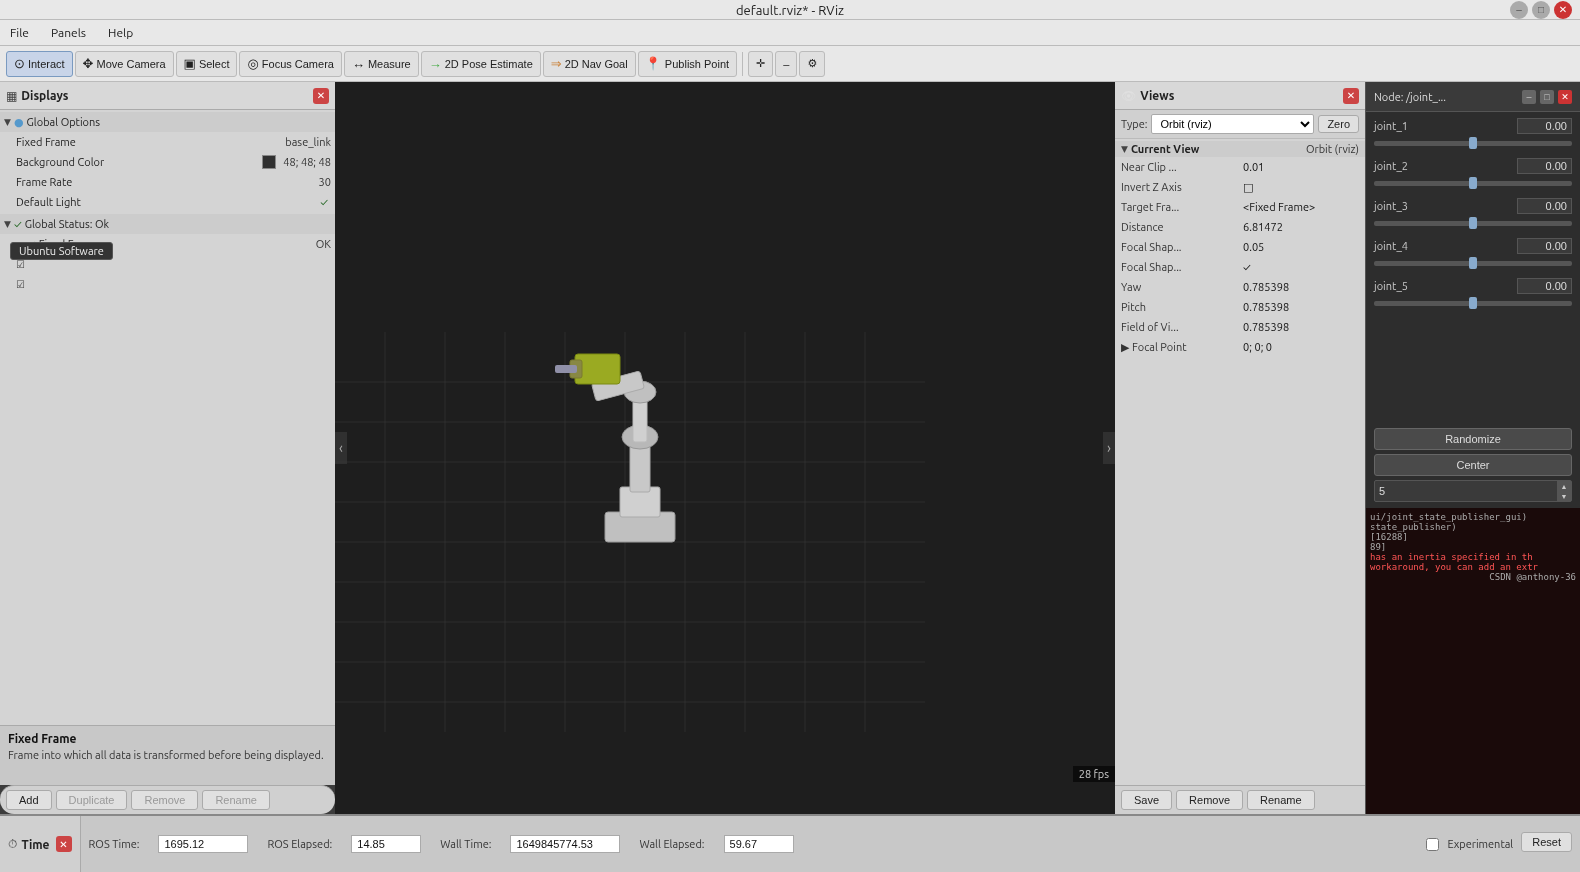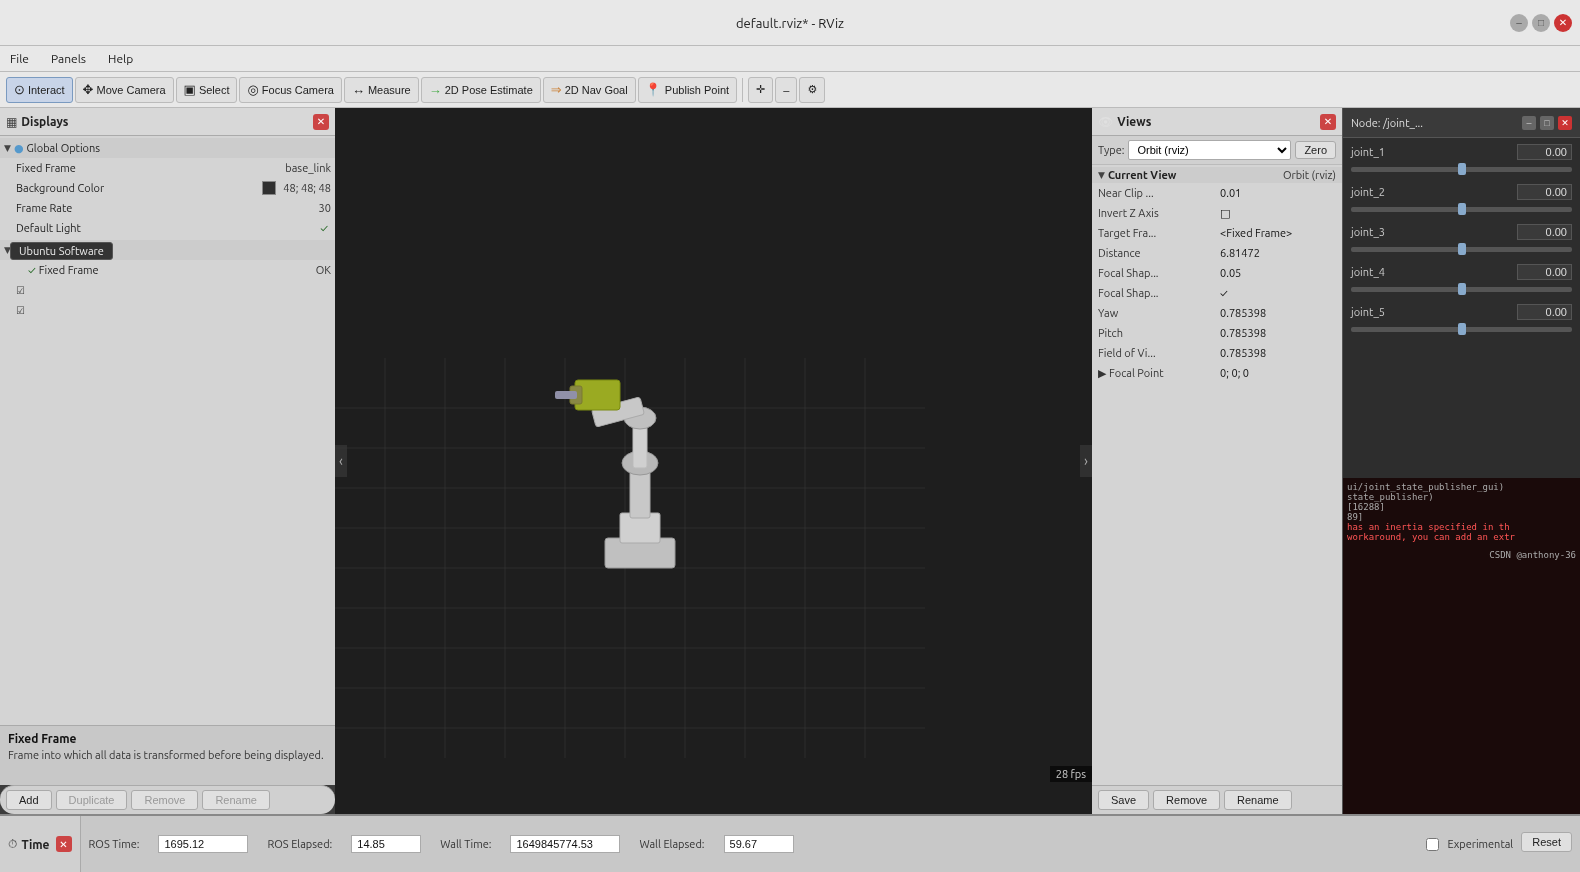--- a/index.html
+++ b/index.html
@@ -12,21 +12,21 @@
       height: 872px;
       overflow: hidden;
       display: flex;
       flex-direction: column;
     }
 
     
     #title-bar {
       background: #e8e8e8;
       color: #1a1a1a;
-      height: 46px;
+      height: 20px;
       display: flex;
       align-items: center;
       justify-content: center;
       position: relative;
       border-bottom: 1px solid #bbb;
     }
     #title-bar .title-text {
       font-size: 13px;
       color: #222;
     }
@@ -367,21 +367,21 @@
     #views-buttons {
       display: flex;
       gap: 4px;
       padding: 4px 6px;
       background: #d0d0d0;
       border-top: 1px solid #aaa;
     }
 
     
     #joint-panel {
-      width: 238px;
+      width: 215px;
       background: #2d2d2d;
       display: flex;
       flex-direction: column;
       border-left: 1px solid #555;
     }
     #joint-header {
       background: #3a3a3a;
       border-bottom: 1px solid #555;
       display: flex;
       align-items: center;
@@ -962,31 +962,42 @@
         </div>
         <div class="joint-slider-container">
           <div class="joint-slider-track">
             <div class="joint-slider-fill" style="width:0; left:50%;"></div>
             <div class="joint-slider-thumb" style="left:calc(50% - 4px);"></div>
           </div>
         </div>
       </div>
     </div>
 
+    <div id="joint-buttons">
+      <button class="joint-action-btn">Randomize</button>
+      <button class="joint-action-btn">Center</button>
+      <div class="joint-spinbox">
+        <input type="text" value="5" style="">
+        <div class="joint-spinbox-arrows">
+          <button class="spin-arrow">▲</button>
+          <button class="spin-arrow">▼</button>
+        </div>
+      </div>
+    </div>
 
     <div style="flex:1; background:#1a0a0a; overflow:hidden; padding:4px; font-family:monospace; font-size:9px;">
       <div style="color:#aaa;">ui/joint_state_publisher_gui)</div>
       <div style="color:#aaa;">state_publisher)</div>
       <div style="color:#aaa;"></div>
       <div style="color:#aaa;">[16288]</div>
       <div style="color:#aaa;">89]</div>
       <div style="color:#aaa;"></div>
       <div style="color:#ff5555;">has an inertia specified in th</div>
       <div style="color:#ff5555;">workaround, you can add an extr</div>
-      <div style="color:#aaa; margin-top:8px; text-align:right;">CSDN @anthony-36</div>
+      <div style="color:#aaa; text-align:right;">CSDN @anthony-36</div>
     </div>
   </div>
 
 </div>
 
 <div id="time-row">
   <div id="time-title-section">
     <span class="time-icon">⏱</span>
     <span class="time-title">Time</span>
     <div class="time-close" style="margin-left:6px;">✕</div>

